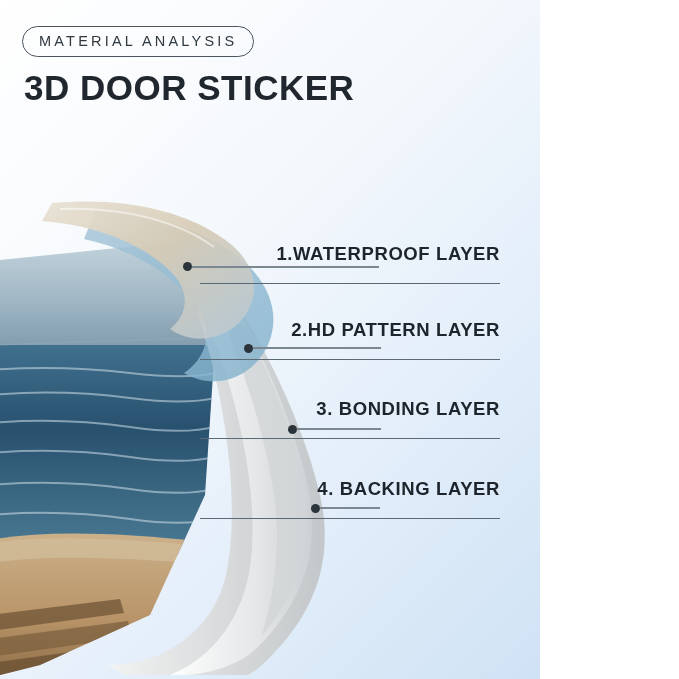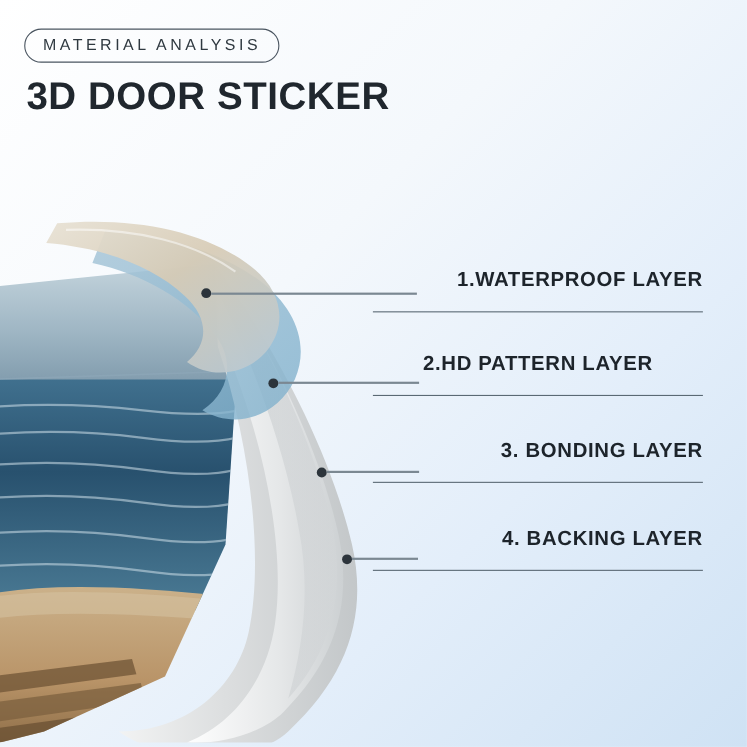--- a/index.html
+++ b/index.html
@@ -7,21 +7,21 @@
     padding: 0;
   }
   body {
     width: 679px;
     height: 679px;
     font-family: "Liberation Sans", sans-serif;
     overflow: hidden;
   }
   #page {
     position: relative;
-    width: 679px;
+    width: 540px;
     height: 679px;
     background: linear-gradient(135deg, #ffffff 0%, #f4f8fc 38%, #e3eefa 68%, #cfe2f4 100%);
     overflow: hidden;
   }
 
   
   #eyebrow {
     position: absolute;
     left: 22px;
     top: 26px;
@@ -85,21 +85,21 @@
     text-align: right;
     font-size: 18.5px;
     font-weight: bold;
     letter-spacing: 0.6px;
     color: #1d242b;
     padding-bottom: 18px;
     border-bottom: 1.5px solid #5a6974;
     white-space: nowrap;
   }
   #callout-0 { top: 243px; }
-  #callout-1 { top: 319px; text-align: center; }
+  #callout-1 { top: 319px; }
   #callout-2 { top: 398px; }
   #callout-3 { top: 478px; }
 
   .leader {
     position: absolute;
     height: 1.5px;
     background: #7b8892;
   }
   .dot {
     position: absolute;

